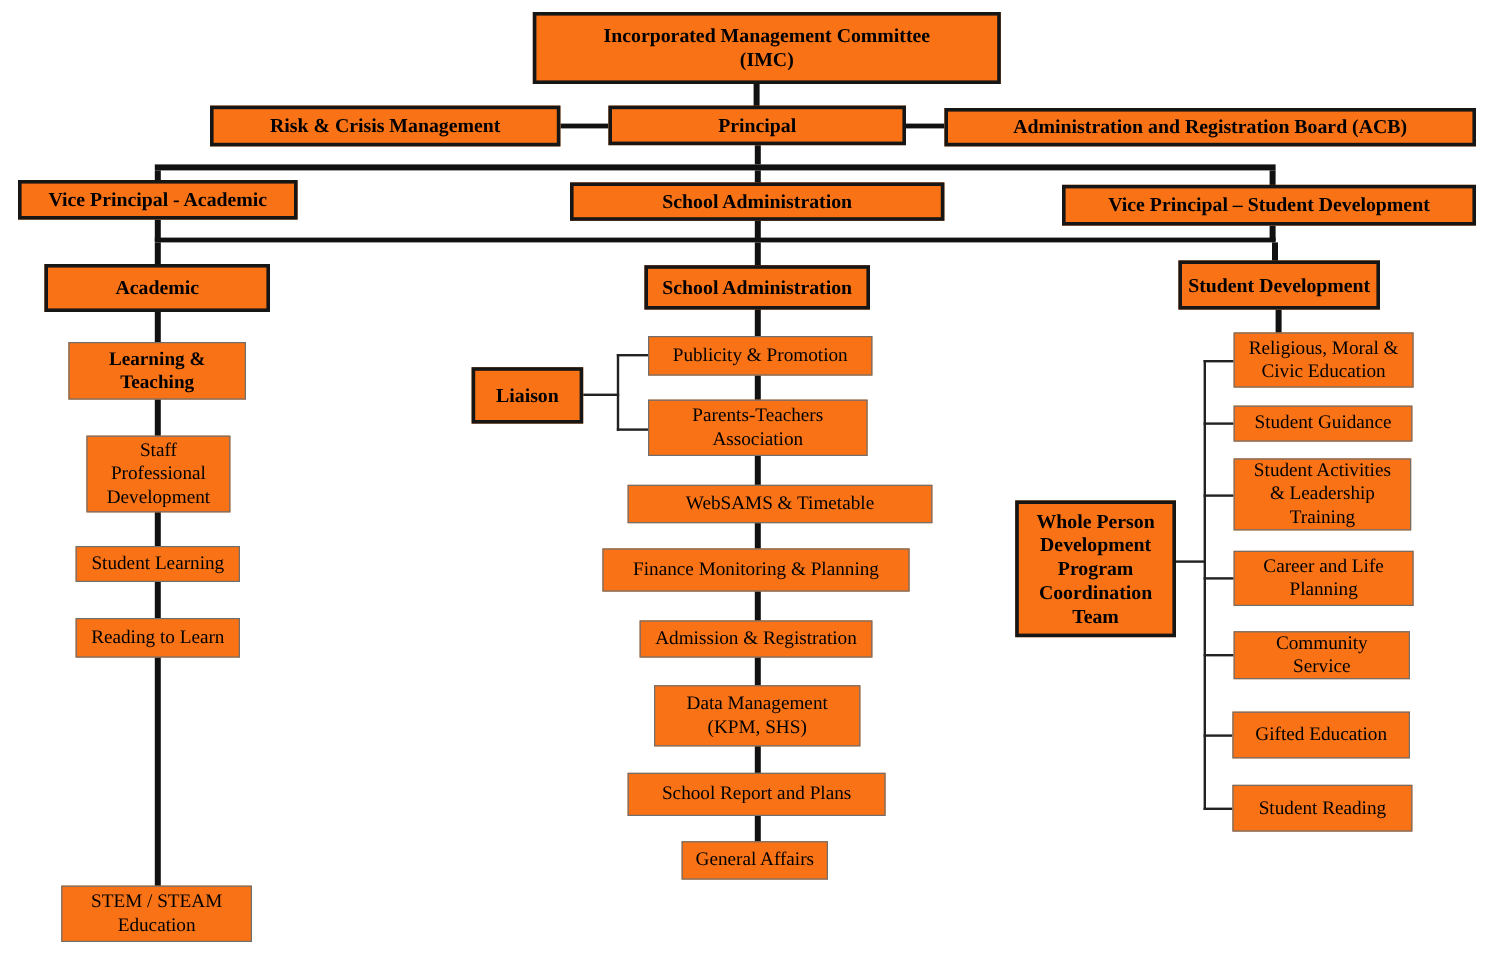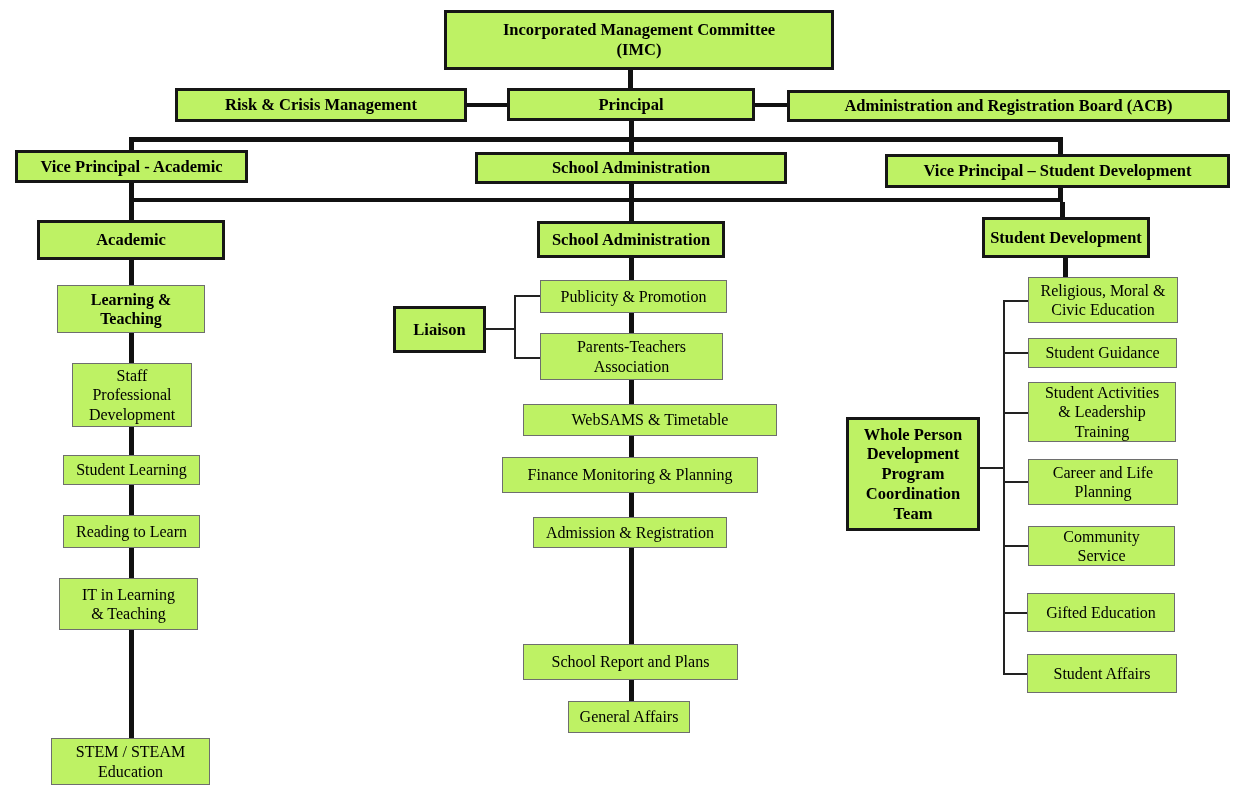--- a/index.html
+++ b/index.html
@@ -8,21 +8,21 @@
     width: 1245px;
     height: 804px;
     background: #ffffff;
     font-family: "Liberation Serif", serif;
     color: #000;
     overflow: hidden;
   }
   .box {
     position: absolute;
     box-sizing: border-box;
-    background: #bef264;
+    background: #f97316;
     border: 1.5px solid #6e6e6e;
     display: flex;
     align-items: center;
     justify-content: center;
     text-align: center;
     white-space: pre-line;
     font-size: 16px;
     line-height: 1.2;
     z-index: 2;
   }
@@ -59,47 +59,47 @@
   <div class="box bold" style="left:537px; top:221px; width:188px; height:37px;">School Administration</div>
   <div class="box bold" style="left:982px; top:217px; width:168px; height:41px;">Student Development</div>
 
   <div class="box bold-text" style="left:57px; top:285px; width:148px; height:48px;">Learning &amp;
 Teaching</div>
   <div class="box" style="left:72px; top:363px; width:120px; height:64px;">Staff
 Professional
 Development</div>
   <div class="box" style="left:63px; top:455px; width:137px; height:30px;">Student Learning</div>
   <div class="box" style="left:63px; top:515px; width:137px; height:33px;">Reading to Learn</div>
-  <div class="box" style="left:59px; top:578px; width:139px; height:52px;">IT in Learning
-&amp; Teaching</div>
   <div class="box" style="left:51px; top:738px; width:159px; height:47px;">STEM / STEAM
 Education</div>
 
   <div class="box" style="left:540px; top:280px; width:187px; height:33px;">Publicity &amp; Promotion</div>
   <div class="box" style="left:540px; top:333px; width:183px; height:47px;">Parents-Teachers
 Association</div>
   <div class="box bold" style="left:393px; top:306px; width:93px; height:47px;">Liaison</div>
   <div class="box" style="left:523px; top:404px; width:254px; height:32px;">WebSAMS &amp; Timetable</div>
   <div class="box" style="left:502px; top:457px; width:256px; height:36px;">Finance Monitoring &amp; Planning</div>
   <div class="box" style="left:533px; top:517px; width:194px; height:31px;">Admission &amp; Registration</div>
+  <div class="box" style="left:545px; top:571px; width:172px; height:51px;">Data Management
+(KPM, SHS)</div>
   <div class="box" style="left:523px; top:644px; width:215px; height:36px;">School Report and Plans</div>
   <div class="box" style="left:568px; top:701px; width:122px; height:32px;">General Affairs</div>
 
   <div class="box" style="left:1028px; top:277px; width:150px; height:46px;">Religious, Moral &amp;
 Civic Education</div>
   <div class="box" style="left:1028px; top:338px; width:149px; height:30px;">Student Guidance</div>
   <div class="box" style="left:1028px; top:382px; width:148px; height:60px;">Student Activities
 &amp; Leadership
 Training</div>
   <div class="box" style="left:1028px; top:459px; width:150px; height:46px;">Career and Life
 Planning</div>
   <div class="box" style="left:1028px; top:526px; width:147px; height:40px;">Community
 Service</div>
   <div class="box" style="left:1027px; top:593px; width:148px; height:39px;">Gifted Education</div>
-  <div class="box" style="left:1027px; top:654px; width:150px; height:39px;">Student Affairs</div>
+  <div class="box" style="left:1027px; top:654px; width:150px; height:39px;">Student Reading</div>
   <div class="box bold" style="left:846px; top:417px; width:134px; height:114px;">Whole Person
 Development
 Program
 Coordination
 Team</div>
 
   <div class="line" style="left:628px; top:70px; width:5px; height:19px;"></div>
 
   <div class="line" style="left:467px; top:103px; width:40px; height:4px;"></div>
   <div class="line" style="left:755px; top:103px; width:32px; height:4px;"></div>

